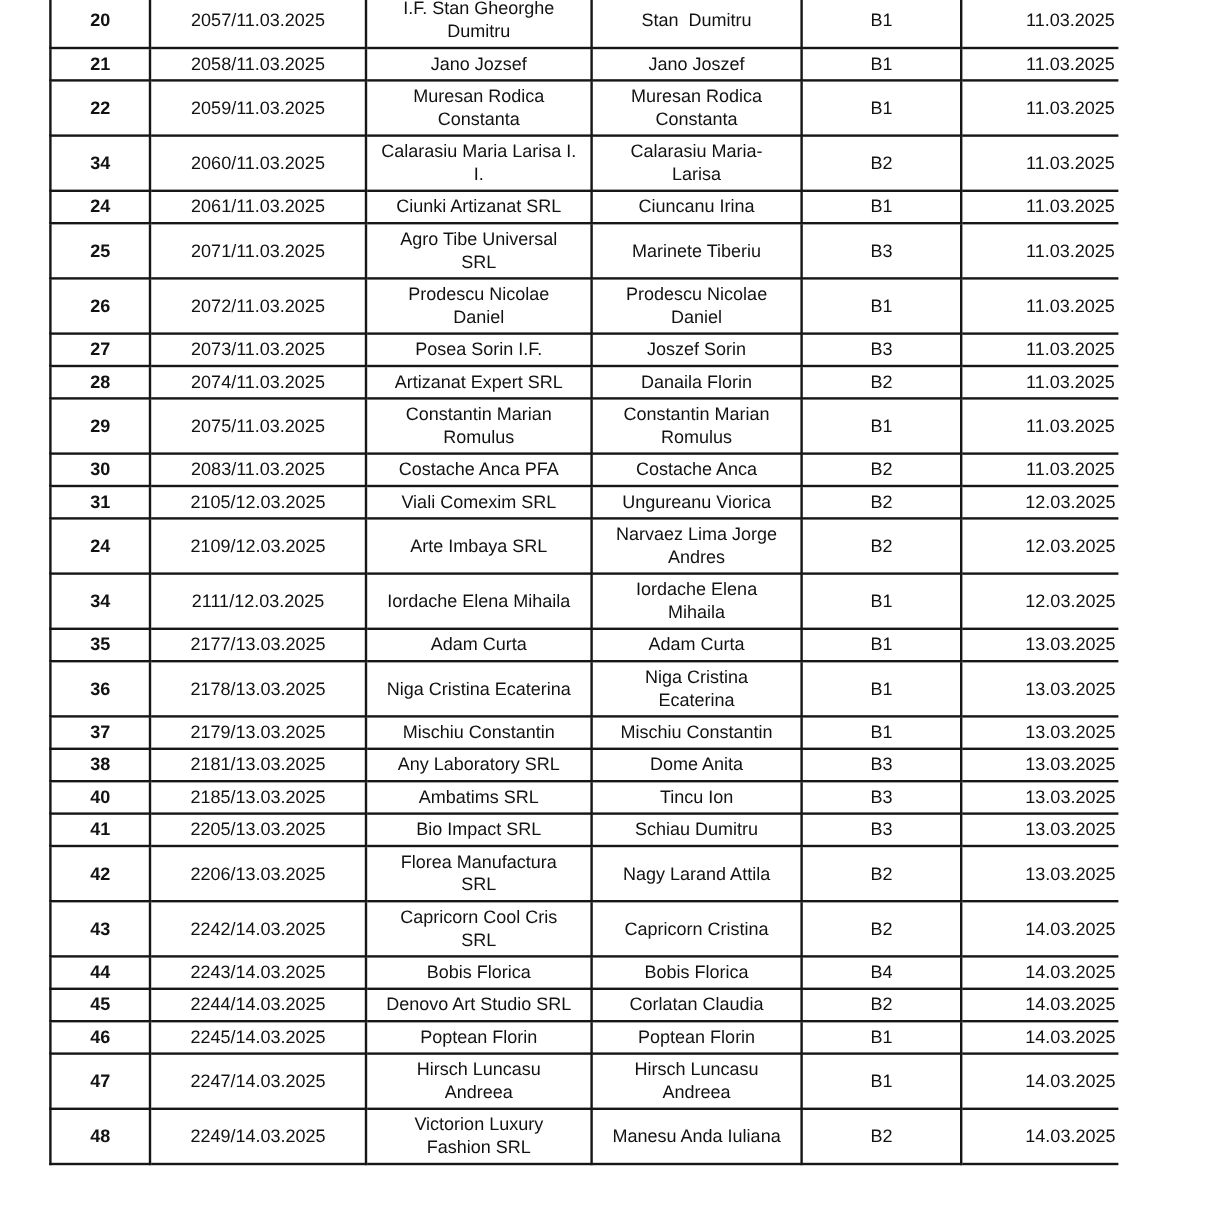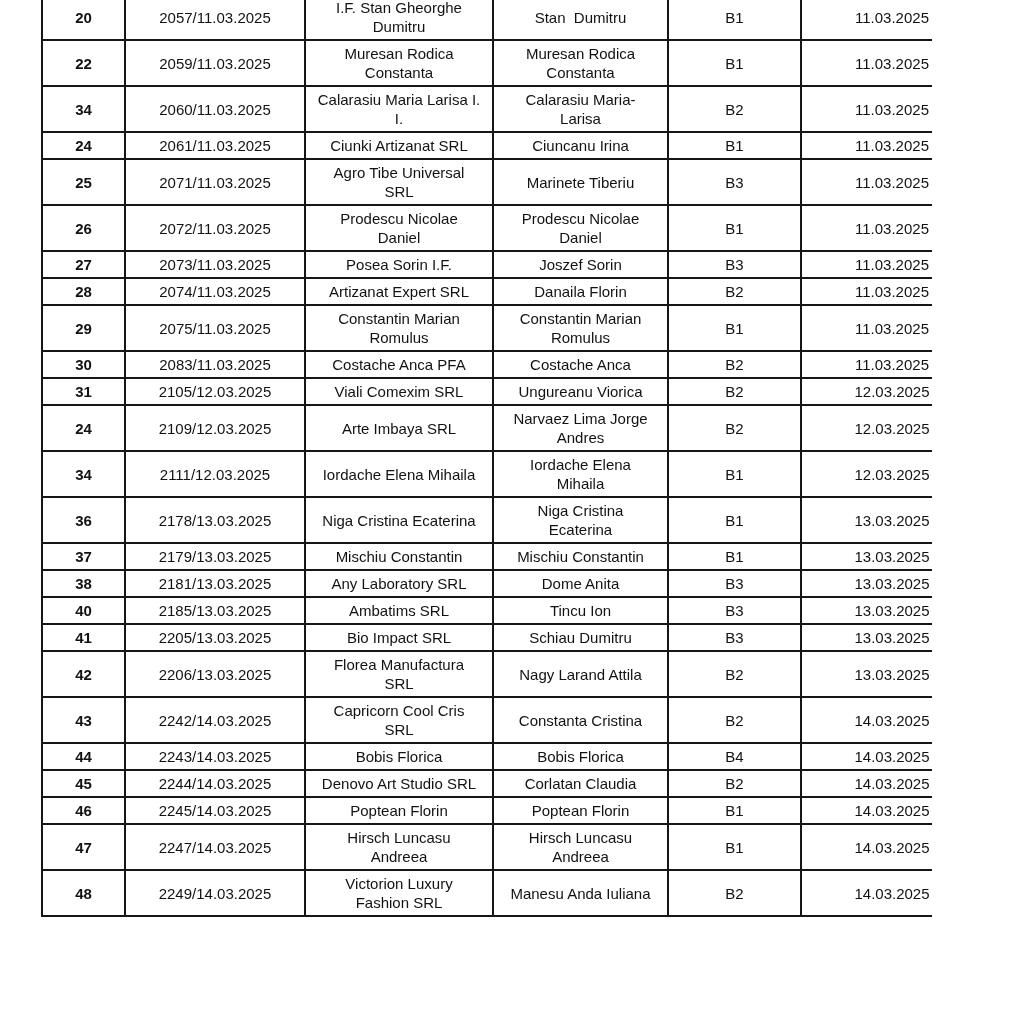--- a/index.html
+++ b/index.html
@@ -55,20 +55,28 @@
         <tr>
           <td class="c0">20</td>
           <td class="c1">2057/11.03.2025</td>
           <td class="c2">I.F. Stan Gheorghe
 Dumitru</td>
           <td class="c3">Stan  Dumitru</td>
           <td class="c4">B1</td>
           <td class="c5">11.03.2025</td>
         </tr>
         <tr>
+          <td class="c0">21</td>
+          <td class="c1">2058/11.03.2025</td>
+          <td class="c2">Jano Jozsef</td>
+          <td class="c3">Jano Joszef</td>
+          <td class="c4">B1</td>
+          <td class="c5">11.03.2025</td>
+        </tr>
+        <tr>
           <td class="c0">22</td>
           <td class="c1">2059/11.03.2025</td>
           <td class="c2">Muresan Rodica
 Constanta</td>
           <td class="c3">Muresan Rodica
 Constanta</td>
           <td class="c4">B1</td>
           <td class="c5">11.03.2025</td>
         </tr>
         <tr>
@@ -162,20 +170,28 @@
         <tr>
           <td class="c0">34</td>
           <td class="c1">2111/12.03.2025</td>
           <td class="c2">Iordache Elena Mihaila</td>
           <td class="c3">Iordache Elena
 Mihaila</td>
           <td class="c4">B1</td>
           <td class="c5">12.03.2025</td>
         </tr>
         <tr>
+          <td class="c0">35</td>
+          <td class="c1">2177/13.03.2025</td>
+          <td class="c2">Adam Curta</td>
+          <td class="c3">Adam Curta</td>
+          <td class="c4">B1</td>
+          <td class="c5">13.03.2025</td>
+        </tr>
+        <tr>
           <td class="c0">36</td>
           <td class="c1">2178/13.03.2025</td>
           <td class="c2">Niga Cristina Ecaterina</td>
           <td class="c3">Niga Cristina
 Ecaterina</td>
           <td class="c4">B1</td>
           <td class="c5">13.03.2025</td>
         </tr>
         <tr>
           <td class="c0">37</td>
@@ -216,21 +232,21 @@
 SRL</td>
           <td class="c3">Nagy Larand Attila</td>
           <td class="c4">B2</td>
           <td class="c5">13.03.2025</td>
         </tr>
         <tr>
           <td class="c0">43</td>
           <td class="c1">2242/14.03.2025</td>
           <td class="c2">Capricorn Cool Cris
 SRL</td>
-          <td class="c3">Constanta Cristina</td>
+          <td class="c3">Capricorn Cristina</td>
           <td class="c4">B2</td>
           <td class="c5">14.03.2025</td>
         </tr>
         <tr>
           <td class="c0">44</td>
           <td class="c1">2243/14.03.2025</td>
           <td class="c2">Bobis Florica</td>
           <td class="c3">Bobis Florica</td>
           <td class="c4">B4</td>
           <td class="c5">14.03.2025</td>

